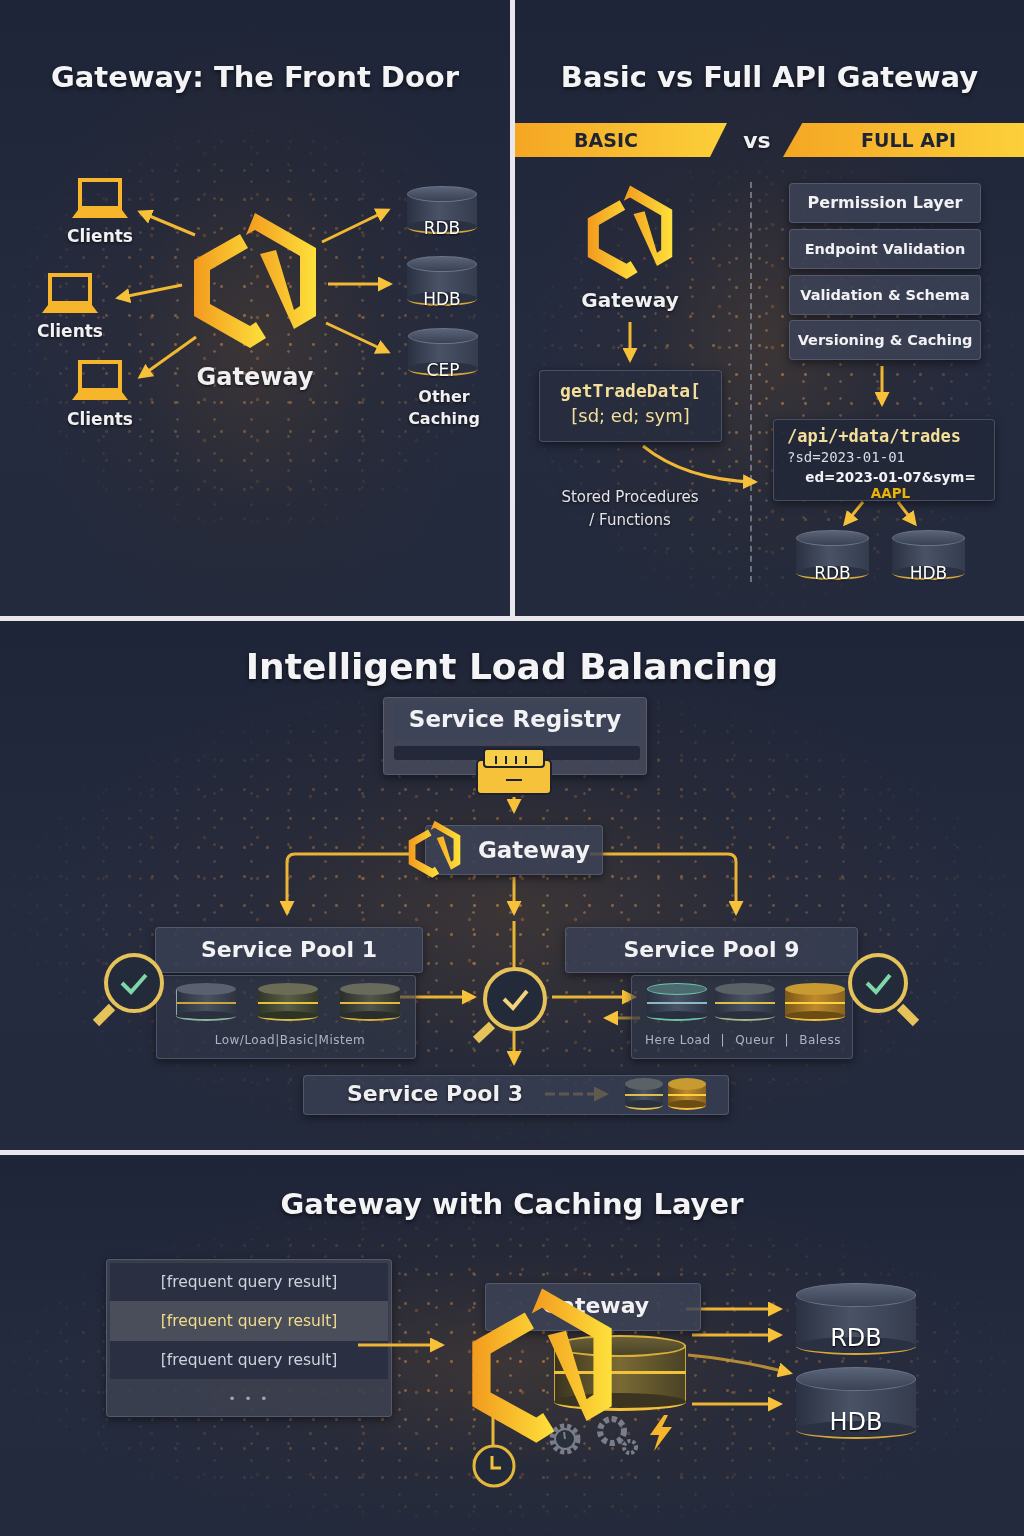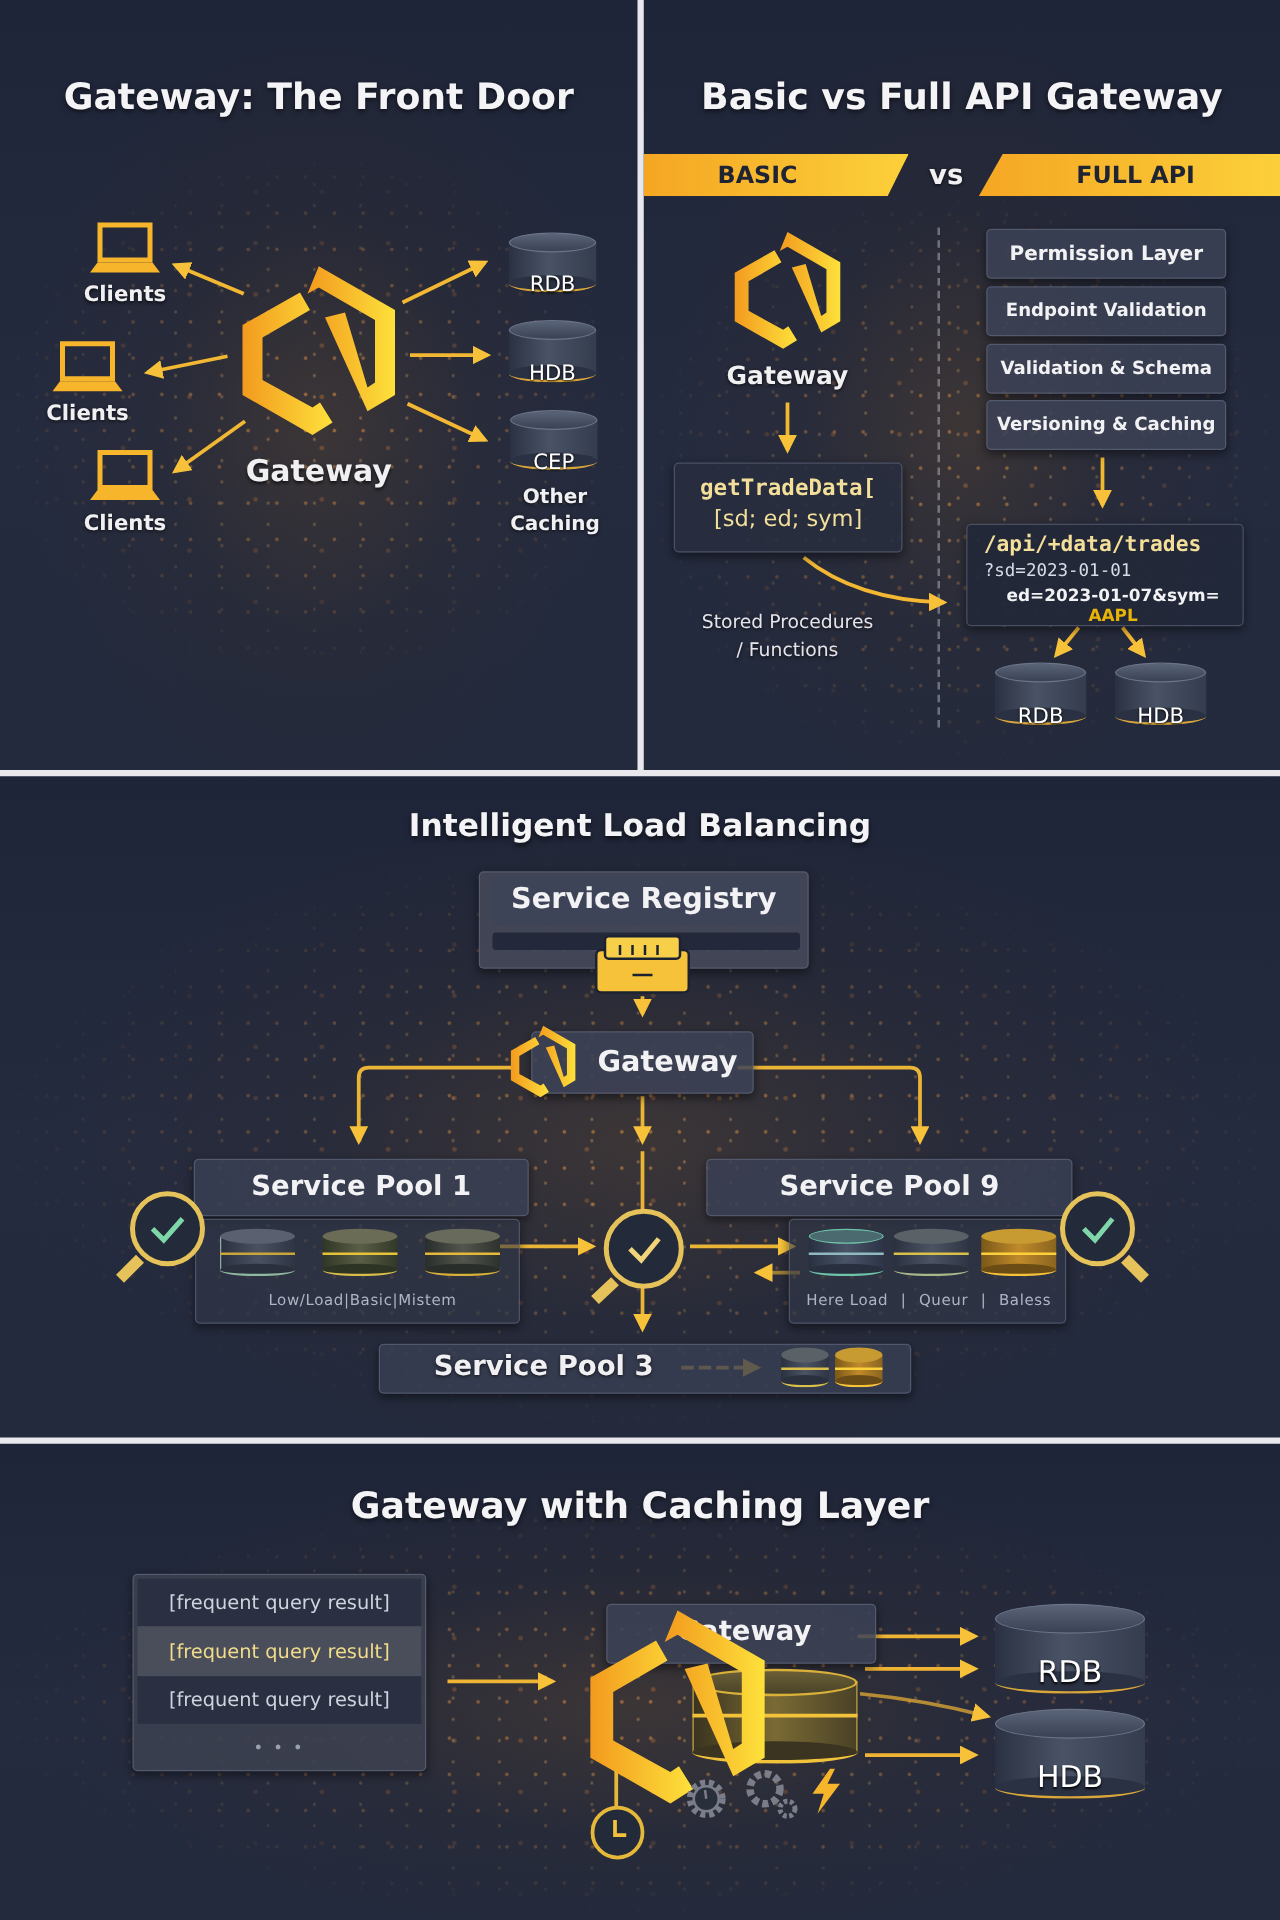--- a/index.html
+++ b/index.html
@@ -225,21 +225,21 @@
   <div class="cyl" style="left:377px;top:530px;width:73px;height:50px;">
     <div class="body"></div>
       <div class="bot"></div>
       <div class="top"></div>
     <div class="t" style="font-size:17px;">HDB</div>
   </div>
 </div>
 
 <div class="panel" style="left:0;top:621px;width:1024px;height:529px;">
   <div class="sparkle" style="top:60px;height:460px;"></div>
-  <div class="title" style="top:25px;font-size:25px;">Intelligent Load Balancing</div>
+  <div class="title" style="top:25px;font-size:36px;">Intelligent Load Balancing</div>
 
   <div class="box" style="left:383px;top:76px;width:264px;height:78px;background:rgba(70,74,90,0.85);">
     <div style="position:absolute;left:10px;top:4px;width:246px;height:38px;background:rgba(62,68,88,0.95);border-radius:4px;"></div>
     <span style="position:relative;line-height:42px;font-size:23px;">Service Registry</span>
     <div style="position:absolute;left:10px;top:48px;width:246px;height:14px;background:#23283a;border-radius:3px;"></div>
   </div>
   <svg width="80" height="50" style="left:476px;top:127px;">
     <rect x="1" y="12" width="74" height="34" rx="4" fill="#f5c23a" stroke="#1d2232" stroke-width="2"></rect>
     <rect x="8" y="1" width="60" height="18" rx="3" fill="#f7cf48" stroke="#1d2232" stroke-width="2"></rect>
     <g stroke="#1d2232" stroke-width="2">
@@ -375,21 +375,21 @@
     <circle cx="34" cy="32" r="28" fill="#232a3a" stroke="#e6c25a" stroke-width="4"></circle>
     <path d="M23,32 L32,41 L46,24" stroke="#7fd6a8" stroke-width="4" fill="none"></path>
     <line x1="56" y1="56" x2="72" y2="72" stroke="#e6c25a" stroke-width="9"></line>
   </svg>
 </div>
 
 <div class="panel" style="left:0;top:1155px;width:1024px;height:381px;">
   <div class="sparkle" style="top:40px;height:340px;"></div>
   <div class="title" style="top:32px;font-size:29px;">Gateway with Caching Layer</div>
 
-  <div class="box" style="left:106px;top:104px;width:235px;height:158px;background:rgba(60,64,80,0.9);padding:3px;">
+  <div class="box" style="left:106px;top:104px;width:286px;height:158px;background:rgba(60,64,80,0.9);padding:3px;">
     <div style="height:38px;background:#2a3042;display:flex;align-items:center;justify-content:center;font-size:15.5px;color:#cfd3dd;">[frequent query result]</div>
     <div style="height:40px;background:#4a4e5a;display:flex;align-items:center;justify-content:center;font-size:15.5px;color:#f0dc8a;">[frequent query result]</div>
     <div style="height:38px;background:#2a3042;display:flex;align-items:center;justify-content:center;font-size:15.5px;color:#cfd3dd;">[frequent query result]</div>
     <div style="height:38px;display:flex;align-items:center;justify-content:center;font-size:13px;color:#9aa0b0;letter-spacing:2px;">• • •</div>
   </div>
 
   <svg width="1024" height="381" style="left:0;top:0;">
     <defs>
       <marker id="ah4" viewBox="0 0 10 10" refX="8" refY="5" markerWidth="5" markerHeight="5" orient="auto">
         <path d="M0,0 L10,5 L0,10 z" fill="#f7c23a"></path>

